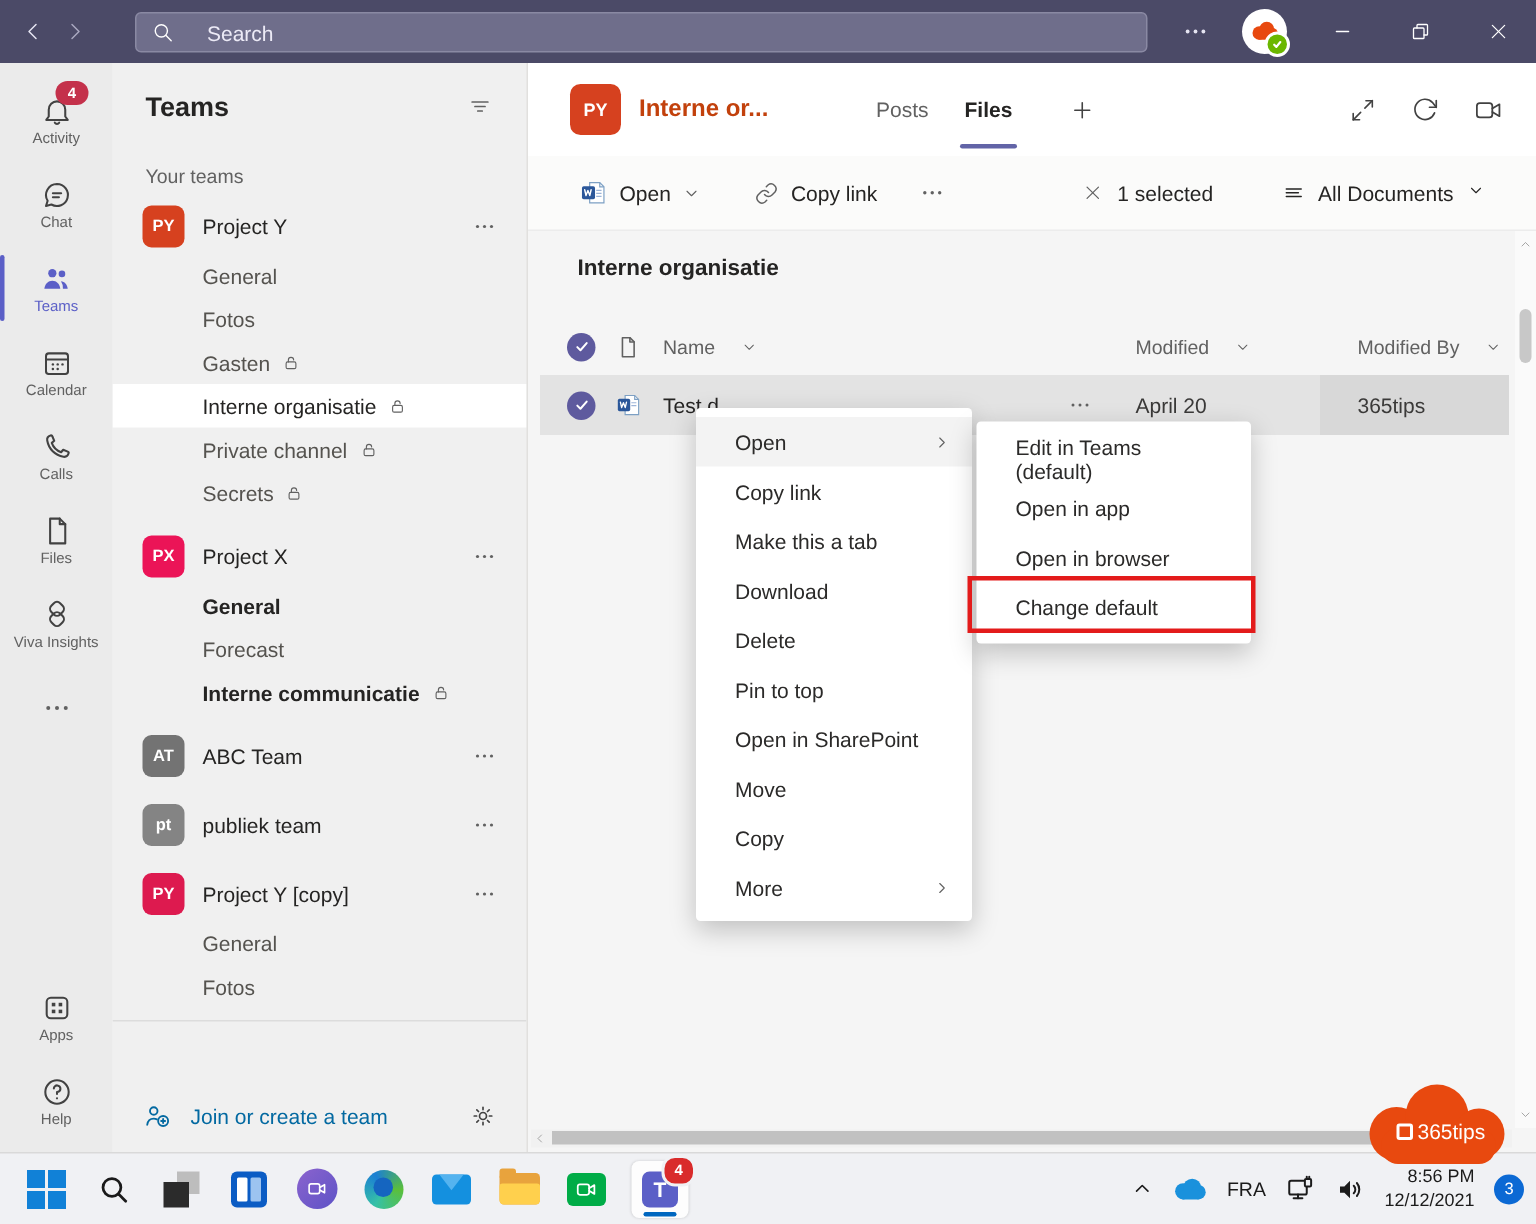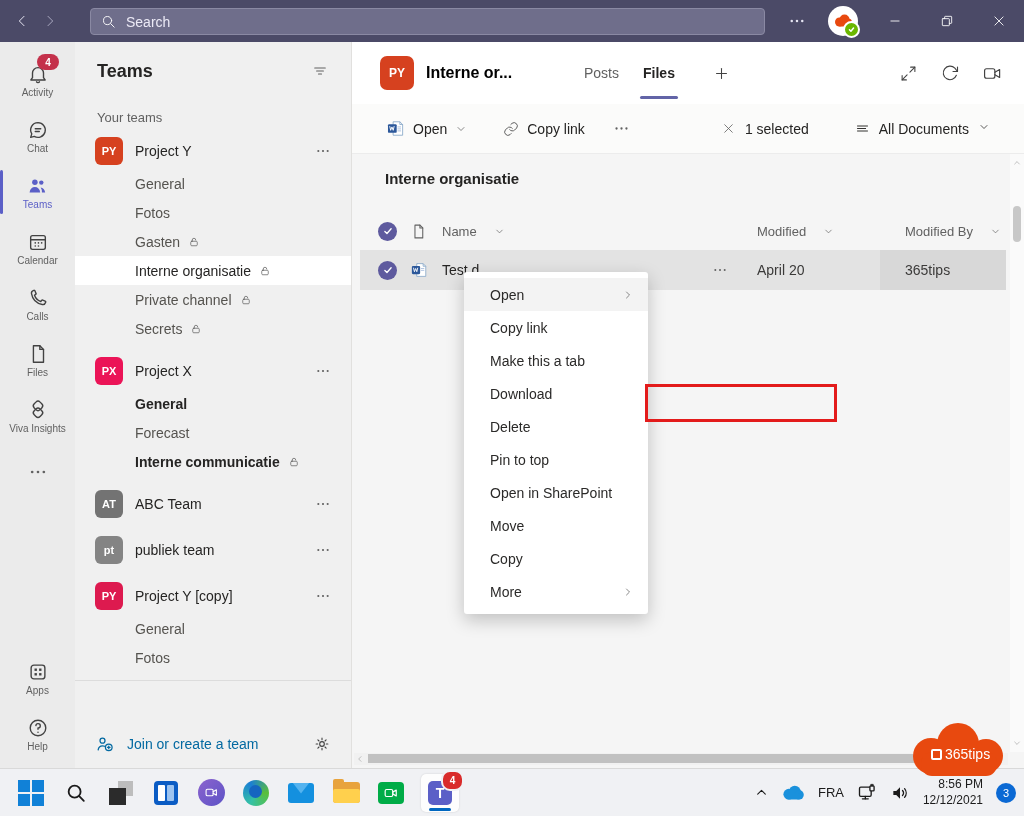--- a/index.html
+++ b/index.html
@@ -4,21 +4,21 @@
 <style>
   html,body{margin:0;padding:0;background:#9a9a9a;font-family:"Liberation Sans",sans-serif;}
   .stage{position:relative;width:1024px;height:816px;overflow:hidden;background:#f3f2f1;}
   svg{display:block;}
   .ic{stroke:currentColor;fill:none;stroke-width:1.5;stroke-linecap:round;stroke-linejoin:round;}
 
   
   .titlebar{position:absolute;left:0;top:0;width:1024px;height:42px;background:#4b4a67;display:flex;align-items:center;color:#fff;}
   .nav-chev{width:28px;height:28px;display:flex;align-items:center;justify-content:center;color:#e6e5f2;}
   .nav-chev.fwd{color:#a9a8c0;}
-  .tb-search{position:absolute;left:90px;top:8px;width:675px;height:27px;background:#6f6e8b;border:1px solid #8a89a3;border-radius:4px;display:flex;align-items:center;padding:0 10px;gap:8px;box-sizing:border-box;}
+  .tb-search{position:absolute;left:90px;top:8px;width:675px;height:27px;background:#6f6e8b;border:1px solid #8a89a3;border-radius:4px;display:flex;align-items:center;padding:0 10px;gap:20px;box-sizing:border-box;}
   .tb-search input{background:transparent;border:none;outline:none;color:#fff;font-size:14px;width:100%;font-family:"Liberation Sans",sans-serif;}
   .tb-search input::placeholder{color:#eceaf6;opacity:1;}
   .tb-right{position:absolute;right:10px;top:0;height:42px;display:flex;align-items:center;gap:22px;}
   .tb-dots{color:#e6e5f2;}
   .tb-avatar{position:relative;width:30px;height:30px;border-radius:50%;background:#fff;display:flex;align-items:center;justify-content:center;}
   .tb-avatar .status{position:absolute;right:-2px;bottom:-2px;width:13px;height:13px;border-radius:50%;background:#6bb700;border:2px solid #fff;display:flex;align-items:center;justify-content:center;color:#fff;}
   .winbtn{width:30px;height:30px;display:flex;align-items:center;justify-content:center;color:#fff;}
 
   
   .rail{position:absolute;left:0;top:42px;width:75px;height:726px;background:#ebebeb;display:flex;flex-direction:column;align-items:center;padding-top:10px;box-sizing:border-box;}
@@ -52,21 +52,21 @@
   .chan.bold{font-weight:bold;color:#252423;}
   .gap10{height:10px;}
   .sb-divider{height:1px;background:#dcdcdc;margin-top:8px;}
   .sb-foot{flex:0 0 auto;height:48px;display:flex;align-items:center;padding:0 20px;gap:12px;color:#0369a1;font-size:14px;}
   .sb-foot .gear{margin-left:auto;color:#424242;}
 
   
   .main{position:absolute;left:352px;top:42px;width:672px;height:726px;background:#f5f5f5;}
   .mh{height:62px;background:#fff;display:flex;align-items:center;padding:0 22px 0 28px;gap:12px;box-sizing:border-box;}
   .mh-avatar{width:34px;height:34px;border-radius:7px;background:#d6411f;color:#fff;font-weight:bold;font-size:12px;display:flex;align-items:center;justify-content:center;}
-  .mh-title{font-size:16px;font-weight:bold;color:#000000;width:118px;}
+  .mh-title{font-size:16px;font-weight:bold;color:#c2410c;width:118px;}
   .tabs{display:flex;align-items:center;gap:24px;height:100%;margin-left:28px;}
   .tab{position:relative;height:100%;display:flex;align-items:center;font-size:14px;color:#616161;}
   .tab.active{color:#252423;font-weight:bold;}
   .tab.active::after{content:"";position:absolute;left:-3px;right:-3px;bottom:5px;height:3px;border-radius:2px;background:#6264a7;}
   .tab-add{color:#424242;margin-left:26px;}
   .mh-actions{margin-left:auto;display:flex;align-items:center;gap:24px;color:#424242;}
 
   .ftb{height:50px;background:#fbfbfa;border-bottom:1px solid #ececec;display:flex;align-items:center;padding:0 34px;box-sizing:border-box;font-size:14px;color:#252423;}
   .tbtn{display:flex;align-items:center;gap:8px;}
   .tbtn .cd{color:#616161;}
@@ -714,20 +714,34 @@
     <div class="mi">
         <span>More</span>
         <span class="chev">
           <svg class="ic" width="12" height="12" viewBox="0 0 24 24">
             <polyline points="9 6 15 12 9 18"></polyline>
           </svg>
         </span>
       </div>
   </div>
 
+  <div class="submenu">
+    <div class="smi">
+        <span>Edit in Teams (default)</span>
+      </div>
+    <div class="smi">
+        <span>Open in app</span>
+      </div>
+    <div class="smi">
+        <span>Open in browser</span>
+      </div>
+    <div class="smi">
+        <span>Change default</span>
+      </div>
+  </div>
   <div class="redbox"></div>
 
   <div class="taskbar">
     <div class="tk-left">
       <span class="tk-ic">
           <span class="start-grid">
             <span></span>
             <span></span>
             <span></span>
             <span></span>

